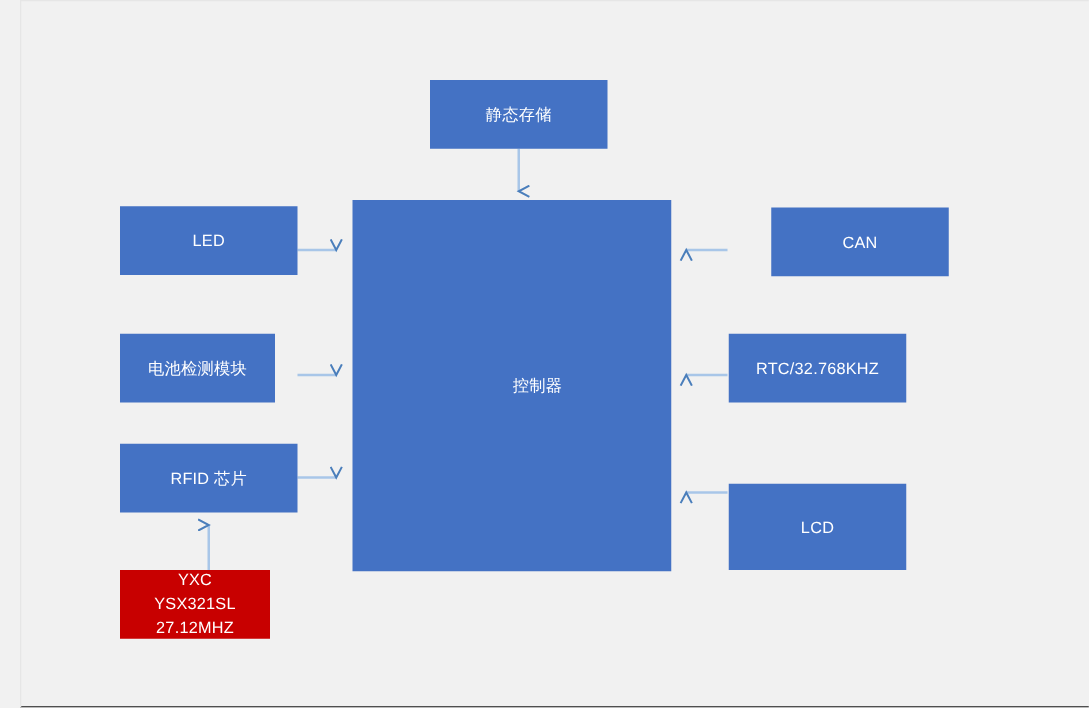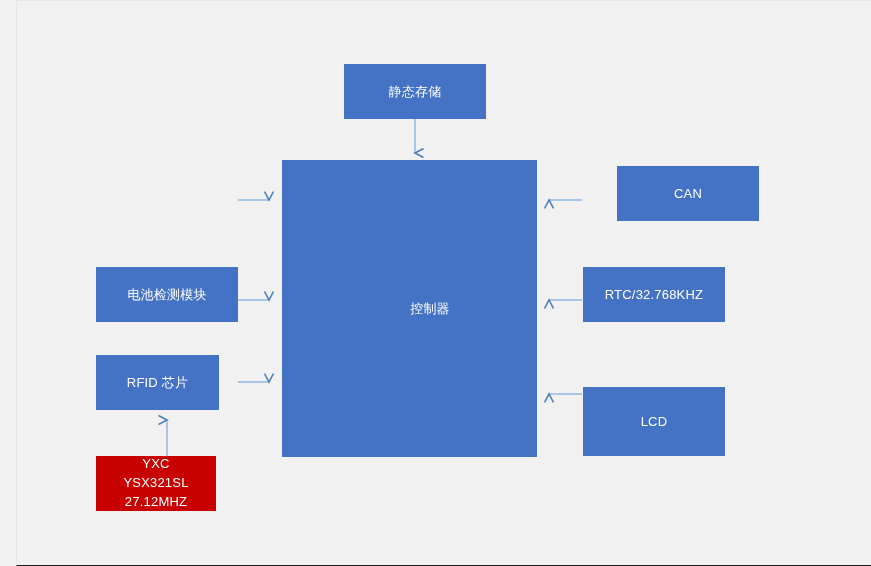--- a/index.html
+++ b/index.html
@@ -115,26 +115,29 @@
   </svg>
 
   <div class="node blue" style="left:327px; top:63px; width:142px; height:55px;">
     <span class="label">静态存储</span>
   </div>
 
   <div class="node blue" style="left:265px; top:159px; width:255px; height:297px;padding-left:41px;">
     <span class="label">控制器</span>
   </div>
 
+  <div class="node blue" style="left:79px; top:164px; width:142px; height:55px;">
+    <span class="label">LED</span>
+  </div>
 
-  <div class="node blue" style="left:79px; top:266px; width:142px; height:55px;">
+  <div class="node blue" style="left:79px; top:266px; width:124px; height:55px;">
     <span class="label">电池检测模块</span>
   </div>
 
-  <div class="node blue" style="left:79px; top:354px; width:123px; height:55px;">
+  <div class="node blue" style="left:79px; top:354px; width:142px; height:55px;">
     <span class="label">RFID 芯片</span>
   </div>
 
   <div class="node red multiline" style="left:79px; top:455px; width:120px; height:55px;">
     <span class="label">
       <span>YXC</span>
       <span>YSX321SL</span>
       <span>27.12MHZ</span>
     </span>
   </div>

